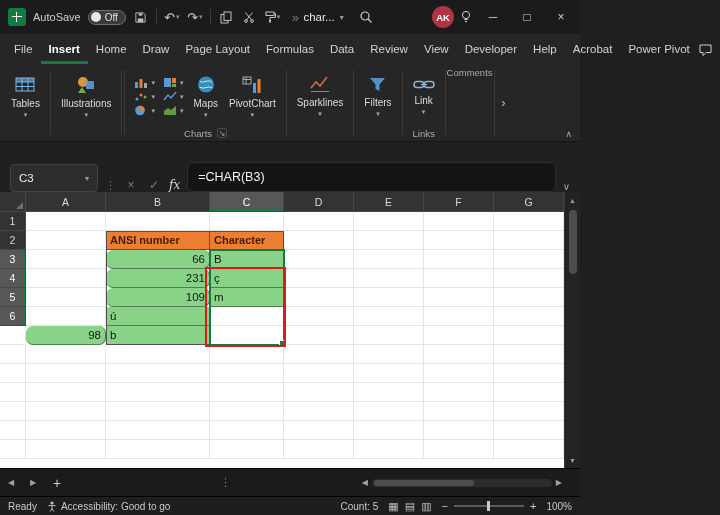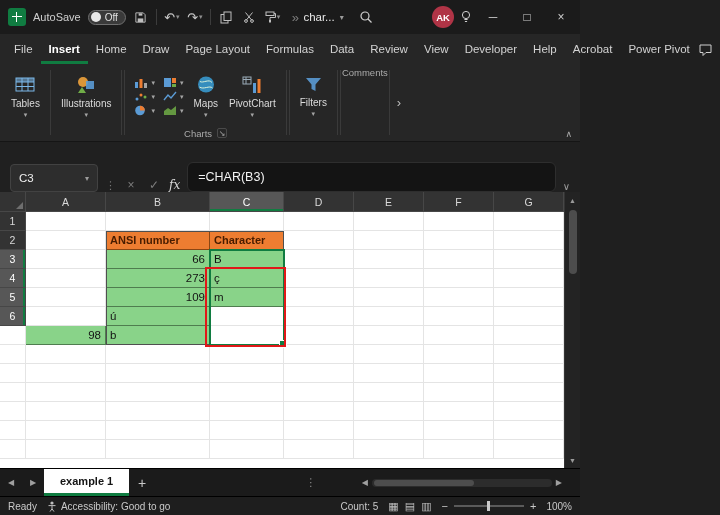--- a/index.html
+++ b/index.html
@@ -66,21 +66,21 @@
   #grid { display:grid; grid-template-columns:26px 80px 104px 74px repeat(6,70px); grid-template-rows:20px repeat(13,19px); width:704px; }
   .gh { background:#333333; color:#d9d9d9; font-size:10.5px; display:flex; align-items:center; justify-content:center; border-right:1px solid #474747; border-bottom:1px solid #474747; cursor:pointer; }
   .gh.act { background:#575757; color:#fff; }
   .ch.act { box-shadow: inset 0 -2px 0 var(--accent-green,#107C41); }
   .rh.act { box-shadow: inset -2px 0 0 var(--accent-green,#107C41); }
   .corner { position:relative; }
   .corner::after { content:""; position:absolute; right:2px; bottom:2px; border-left:7px solid transparent; border-bottom:7px solid #6e6e6e; }
   .cc { background:#fff; border-right:1px solid #e4e4e4; border-bottom:1px solid #e4e4e4; font-size:11.5px; color:#141414; display:flex; align-items:center; padding:0 4px; cursor:cell; }
   .f-header { background:var(--table-header-fill,#ED7D31); color:var(--table-header-text,#471C00); font-weight:bold; font-size:11px; border-right-color:#8a4613; border-bottom-color:#8a4613; }
   .f-data { background:var(--table-cell-fill,#89D389); border-right-color:#4f7d4f; border-bottom-color:#4f7d4f; }
-  .a-right { justify-content:flex-end; }
+  .a-right { justify-content:flex-end;border-radius:7px; }
   .a-left { justify-content:flex-start; }
   .ov-table { position:absolute; left:106px; top:39px; width:178px; height:114px; border:1px solid #4f4f4f; pointer-events:none; }
   .ov-sel { position:absolute; left:209px; top:57px; width:76px; height:97px; border:2px solid var(--accent-green,#107C41); pointer-events:none; }
   .ov-sel::after { content:""; position:absolute; right:-4px; bottom:-4px; width:6px; height:6px; background:var(--accent-green,#107C41); border:1px solid #fff; }
   .ov-red { position:absolute; left:205px; top:75px; width:81px; height:80px; border:2px solid var(--annotation-red,#E11818); pointer-events:none; }
   .vscroll { position:absolute; right:0; top:0; bottom:0; width:16px; background:#232323; border-left:1px solid #343434; display:flex; flex-direction:column; align-items:center; font-size:7px; color:#9a9a9a; }
   .vscroll .arr { height:16px; display:flex; align-items:center; cursor:pointer; }
   .vthumb { width:8px; height:64px; background:#4d4d4d; border-radius:4px; margin-top:2px; cursor:grab; }
   .vscroll .spacer { flex:1; }
 
@@ -312,38 +312,69 @@
           <span class="rcaret">▾</span>
         </div>
       </div>
       <div class="glabel">
         <span>Charts</span>
         <span class="launcher">↘</span>
       </div>
     </div>
     <div class="rsep"></div>
 
+    <div class="rgroup">
+      <div class="rgrow">
+        <div class="rbtn">
+          <span>
+            <svg width="22" height="17">
+                <path d="M2 12l5-6 4 4 7-9" stroke="#d86a3a" stroke-width="1.6" fill="none"></path>
+                <path d="M2 15.5h18" stroke="#8a8a8a"></path>
+              </svg>
+          </span>
+          <span>Sparklines</span>
+          <span class="rcaret">▾</span>
+        </div>
+      </div>
+      <div class="glabel"></div>
+    </div>
     <div class="rsep"></div>
 
     <div class="rgroup">
       <div class="rgrow">
         <div class="rbtn">
           <span>
             <svg width="19" height="17">
                 <path d="M2 2h15l-5.5 6.5V15l-4-2V8.5z" fill="#5b9bd5" opacity=".9"></path>
               </svg>
           </span>
           <span>Filters</span>
           <span class="rcaret">▾</span>
         </div>
       </div>
       <div class="glabel"></div>
     </div>
     <div class="rsep"></div>
 
+    <div class="rgroup">
+      <div class="rgrow">
+        <div class="rbtn">
+          <span>
+            <svg width="22" height="13">
+                <rect x="1" y="3.5" width="10" height="6" rx="3" fill="none" stroke="#8ab4d8" stroke-width="1.5"></rect>
+                <rect x="11" y="3.5" width="10" height="6" rx="3" fill="none" stroke="#8ab4d8" stroke-width="1.5"></rect>
+                <path d="M8 6.5h6" stroke="#8ab4d8" stroke-width="1.5"></path>
+              </svg>
+          </span>
+          <span>Link</span>
+          <span class="rcaret">▾</span>
+        </div>
+      </div>
+      <div class="glabel">Links</div>
+    </div>
     <div class="rsep"></div>
 
     <div class="rgroup">
       <div class="glabel">Comments</div>
     </div>
     <div class="rsep"></div>
 
     <span class="rmore">›</span>
     <span class="ribbon-collapse">∧</span>
   </div>
@@ -400,21 +431,21 @@
         <div class="cc f-data a-right">66</div>
         <div class="cc f-data a-left">B</div>
         <div class="cc"></div>
         <div class="cc"></div>
         <div class="cc"></div>
         <div class="cc"></div>
         <div class="cc"></div>
         <div class="cc"></div>
         <div class="gh rh act">4</div>
         <div class="cc"></div>
-        <div class="cc f-data a-right">273</div>
+        <div class="cc f-data a-right">231</div>
         <div class="cc f-data a-left">ç</div>
         <div class="cc"></div>
         <div class="cc"></div>
         <div class="cc"></div>
         <div class="cc"></div>
         <div class="cc"></div>
         <div class="cc"></div>
         <div class="gh rh act">5</div>
         <div class="cc"></div>
         <div class="cc f-data a-right">109</div>
@@ -512,21 +543,20 @@
       <span class="arr">▲</span>
       <span class="vthumb"></span>
       <span class="spacer"></span>
       <span class="arr">▼</span>
     </div>
   </div>
 
   <div class="tabbar">
     <span class="nav">◀</span>
     <span class="nav">▶</span>
-    <span class="sheettab">example 1</span>
     <span class="addsheet">+</span>
     <span class="tb-dots">⋮</span>
     <div class="hscroll">
       <span class="harrow">◀</span>
       <span class="htrack">
           <span class="hthumb"></span>
         </span>
       <span class="harrow">▶</span>
     </div>
   </div>

